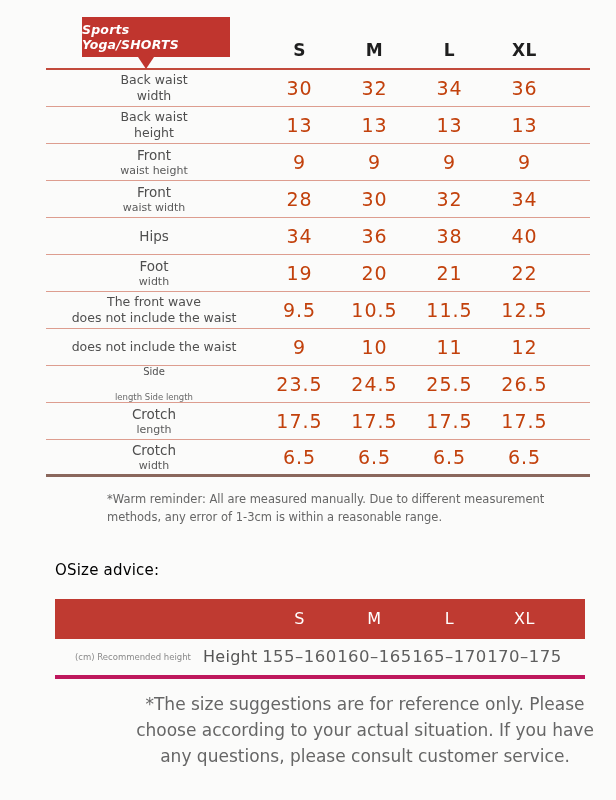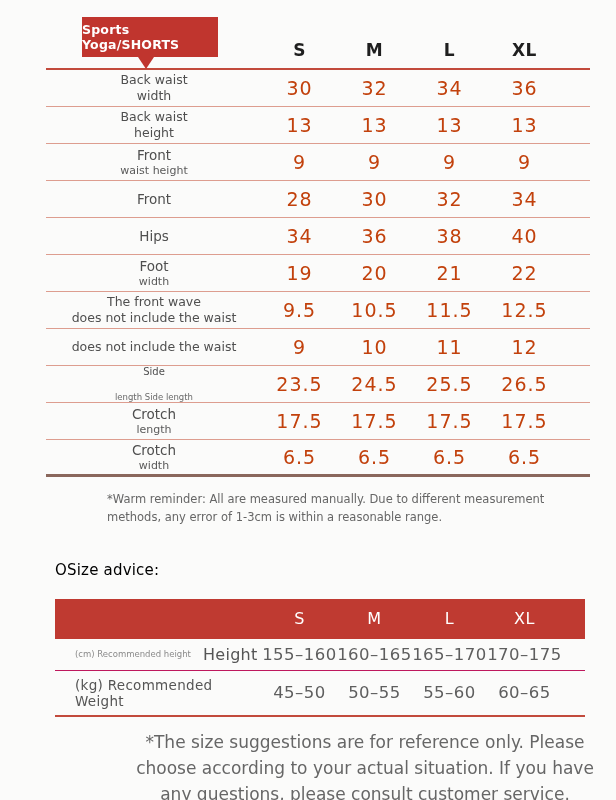--- a/index.html
+++ b/index.html
@@ -9,25 +9,26 @@
     font-family:"DejaVu Sans","Liberation Sans",sans-serif;
     color:#4a4a4a;
     overflow:hidden;
   }
   .page{position:relative;width:616px;height:800px;}
 
   
   .header{position:relative;height:68px;}
   .badge{
     position:absolute;left:82px;top:17px;
-    width:136px;height:40px;
+    width:148px;height:40px;
     background:#c0352e;
     color:#fff;font-size:12.5px;font-weight:bold;letter-spacing:.2px;
     display:flex;align-items:center;justify-content:center;
     box-sizing:border-box;
+    font-style:italic;
   }
   .badge::after{
     content:"";position:absolute;top:100%;left:56px;
     border:8px solid transparent;border-top:12px solid #c0352e;border-bottom:none;
   }
   .grid{
     display:grid;
     grid-template-columns:216px 75px 75px 75px 75px;
     align-items:center;
   }
@@ -74,21 +75,21 @@
     margin:20px 31px 0 55px;height:40px;
     background:#bf3a31;color:#fff;
     grid-template-columns:207px 75px 75px 75px 75px;
   }
   .advice-bar .col{text-align:center;font-size:16px;letter-spacing:.5px;}
   .advice-table{margin:0 31px 0 55px;}
   .arow{
     grid-template-columns:207px 75px 75px 75px 75px;
     box-sizing:border-box;
   }
-  .arow.r1{height:32px;border-bottom:1px solid #be185d;}
+  .arow.r1{height:40px;border-bottom:4px solid #be185d;}
   .arow.r2{height:46px;border-bottom:2px solid #c24a3c;}
   .alabel{display:flex;align-items:center;padding-left:20px;box-sizing:border-box;}
   .alabel .small{font-size:8.5px;color:#8a8a8a;}
   .alabel .main{font-size:16px;color:#555;margin-left:12px;letter-spacing:.3px;}
   .arow.r2 .alabel .main{font-size:13.5px;margin-left:0;}
   .aval{
     text-align:center;font-size:16.5px;color:#5e5e5e;letter-spacing:.5px;
   }
   .note2{
     margin:12px 10px 0 135px;width:460px;text-align:center;
@@ -144,20 +145,21 @@
         </div>
       <div class="val">9</div>
       <div class="val">9</div>
       <div class="val">9</div>
       <div class="val">9</div>
     </div>
 
     <div class="grid trow bigsmall">
       <div class="label">
           <span class="l1">Front</span>
+          <span class="l2">waist width</span>
         </div>
       <div class="val">28</div>
       <div class="val">30</div>
       <div class="val">32</div>
       <div class="val">34</div>
     </div>
 
     <div class="grid trow single">
       <div class="label">
           <span class="l1">Hips</span>
@@ -253,27 +255,18 @@
       <div class="alabel">
         <span class="small">(cm) Recommended height</span>
         <span class="main">Height</span>
       </div>
       <div class="aval">155–160</div>
       <div class="aval">160–165</div>
       <div class="aval">165–170</div>
       <div class="aval">170–175</div>
     </div>
 
-    <div class="grid arow r2">
-      <div class="alabel">
-        <span class="main">(kg) Recommended Weight</span>
-      </div>
-      <div class="aval">45–50</div>
-      <div class="aval">50–55</div>
-      <div class="aval">55–60</div>
-      <div class="aval">60–65</div>
-    </div>
 
   </div>
 
   <div class="note2">*The size suggestions are for reference only. Please choose according to your actual situation. If you have any questions, please consult customer service.</div>
 
 </div>
 
 </body></html>

